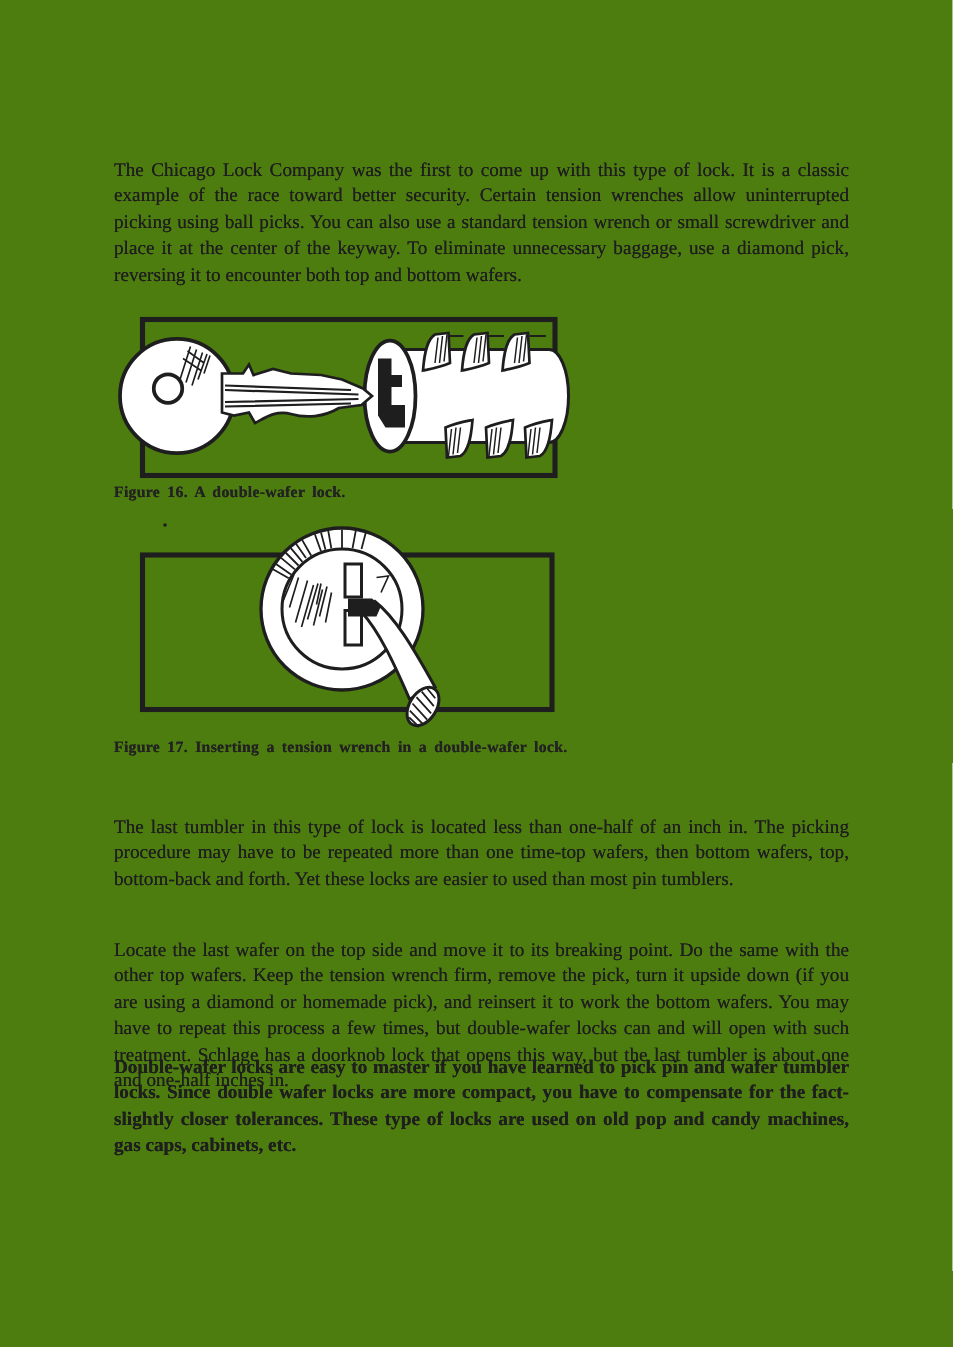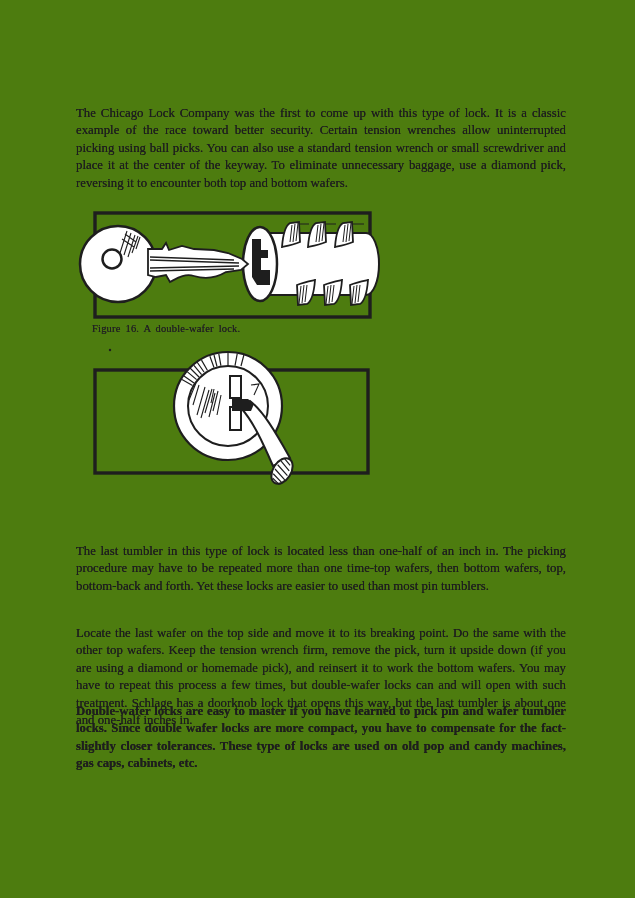--- a/index.html
+++ b/index.html
@@ -11,22 +11,22 @@
   .body-text {
     position:absolute; left:76px; width:490px; margin:0;
     font-size:12.8px; line-height:17.4px; text-align:justify;
     text-shadow:0 0 0.4px currentColor;
   }
   .p1 { top:105px; }
   .p2 { top:543px; }
   .p3 { top:604px;margin-top:21px; }
   .p4 { top:703px;font-weight:bold; }
   .caption {
-    position:absolute; left:92px; margin:0;
-    font-size:10.5px; font-weight:normal; letter-spacing:0.2px; word-spacing:2px;
+    position:absolute; left:76px; margin:0;
+    font-size:10.5px; font-weight:bold; letter-spacing:0.2px; word-spacing:2px;
     color:#222; text-shadow:0 0 0.3px currentColor;
   }
   .cap16 { top:323px; }
   .cap17 { top:493px; }
   .fig { position:absolute; }
   .fig16 { left:76px; top:209px; }
   .fig17 { left:93px; top:345px; }
   svg { display:block; }
   svg * { vector-effect:none; }
 </style>
@@ -128,18 +128,19 @@
           <path d="M139,54 h16 l6,5 -3,7 h-19 z" fill="#1e1e1e" stroke="none"></path>
           <g transform="translate(189,126) rotate(32)">
             <ellipse rx="9" ry="14" fill="#fff" stroke-width="2"></ellipse>
             <path d="M-5,-12 L4,-9 M-6,-8 L6,-4 M-7,-3 L7,1 M-7,2 L7,6 M-6,7 L6,10 M-4,11 L5,13" stroke-width="1.2"></path>
           </g>
         </g>
       </g>
     </svg>
   </div>
 
+  <p class="caption cap17">Figure 17. Inserting a tension wrench in a double-wafer lock.</p>
 
   <p class="body-text p2">The last tumbler in this type of lock is located less than one-half of an inch in. The picking procedure may have to be repeated more than one time-top wafers, then bottom wafers, top, bottom-back and forth. Yet these locks are easier to used than most pin tumblers.</p>
   <p class="body-text p3">Locate the last wafer on the top side and move it to its breaking point. Do the same with the other top wafers. Keep the tension wrench firm, remove the pick, turn it upside down (if you are using a diamond or homemade pick), and reinsert it to work the bottom wafers. You may have to repeat this process a few times, but double-wafer locks can and will open with such treatment. Schlage has a doorknob lock that opens this way, but the last tumbler is about one and one-half inches in.</p>
   <p class="body-text p4">Double-wafer locks are easy to master if you have learned to pick pin and wafer tumbler locks. Since double wafer locks are more compact, you have to compensate for the fact-slightly closer tolerances. These type of locks are used on old pop and candy machines, gas caps, cabinets, etc.</p>
 
 </div>
 
 </body></html>

